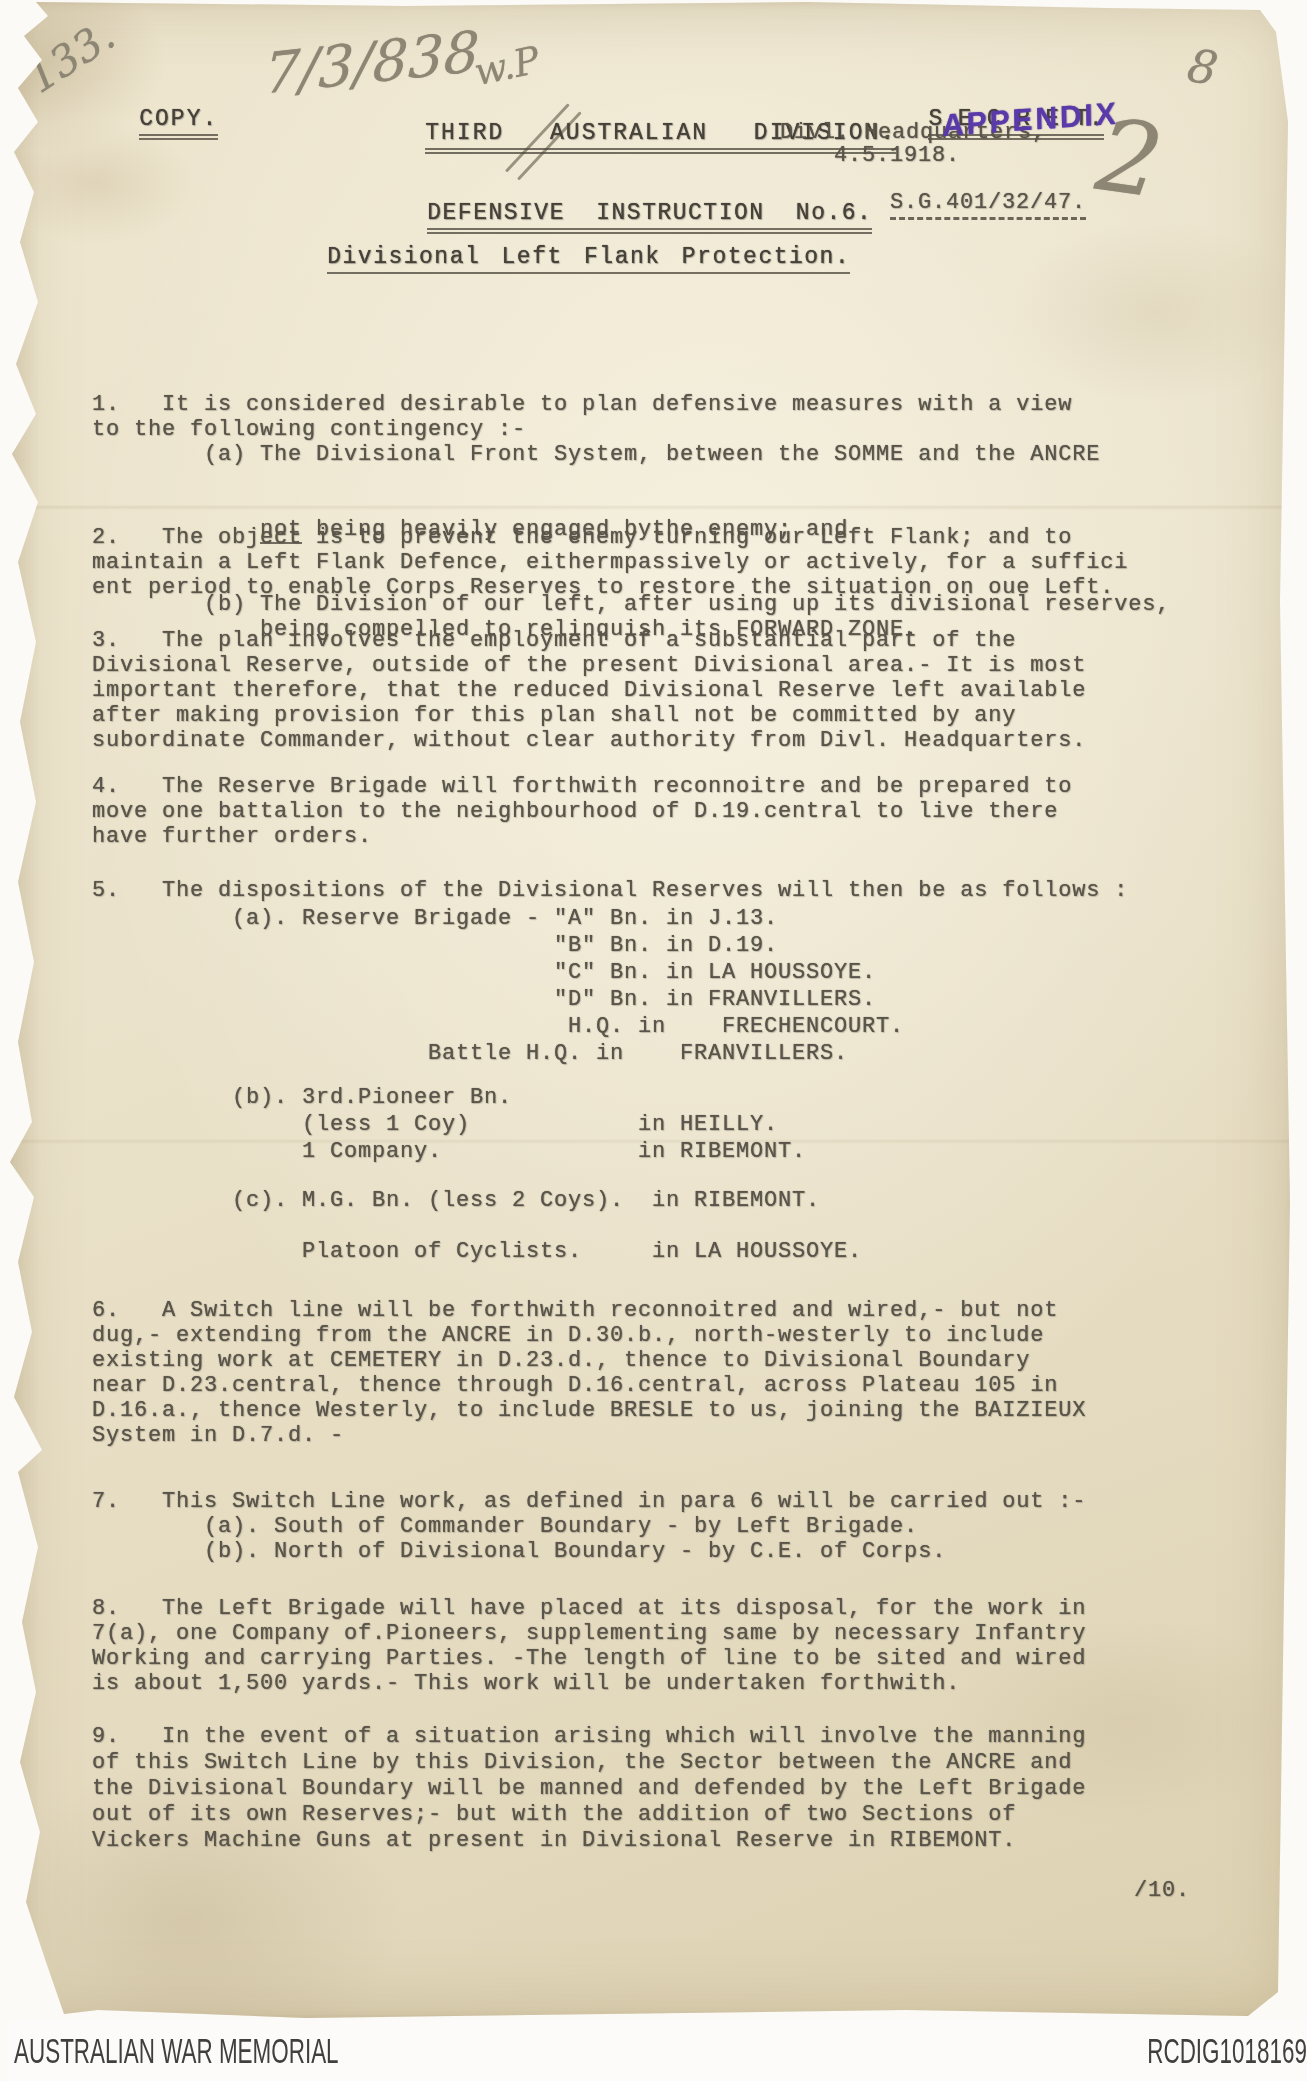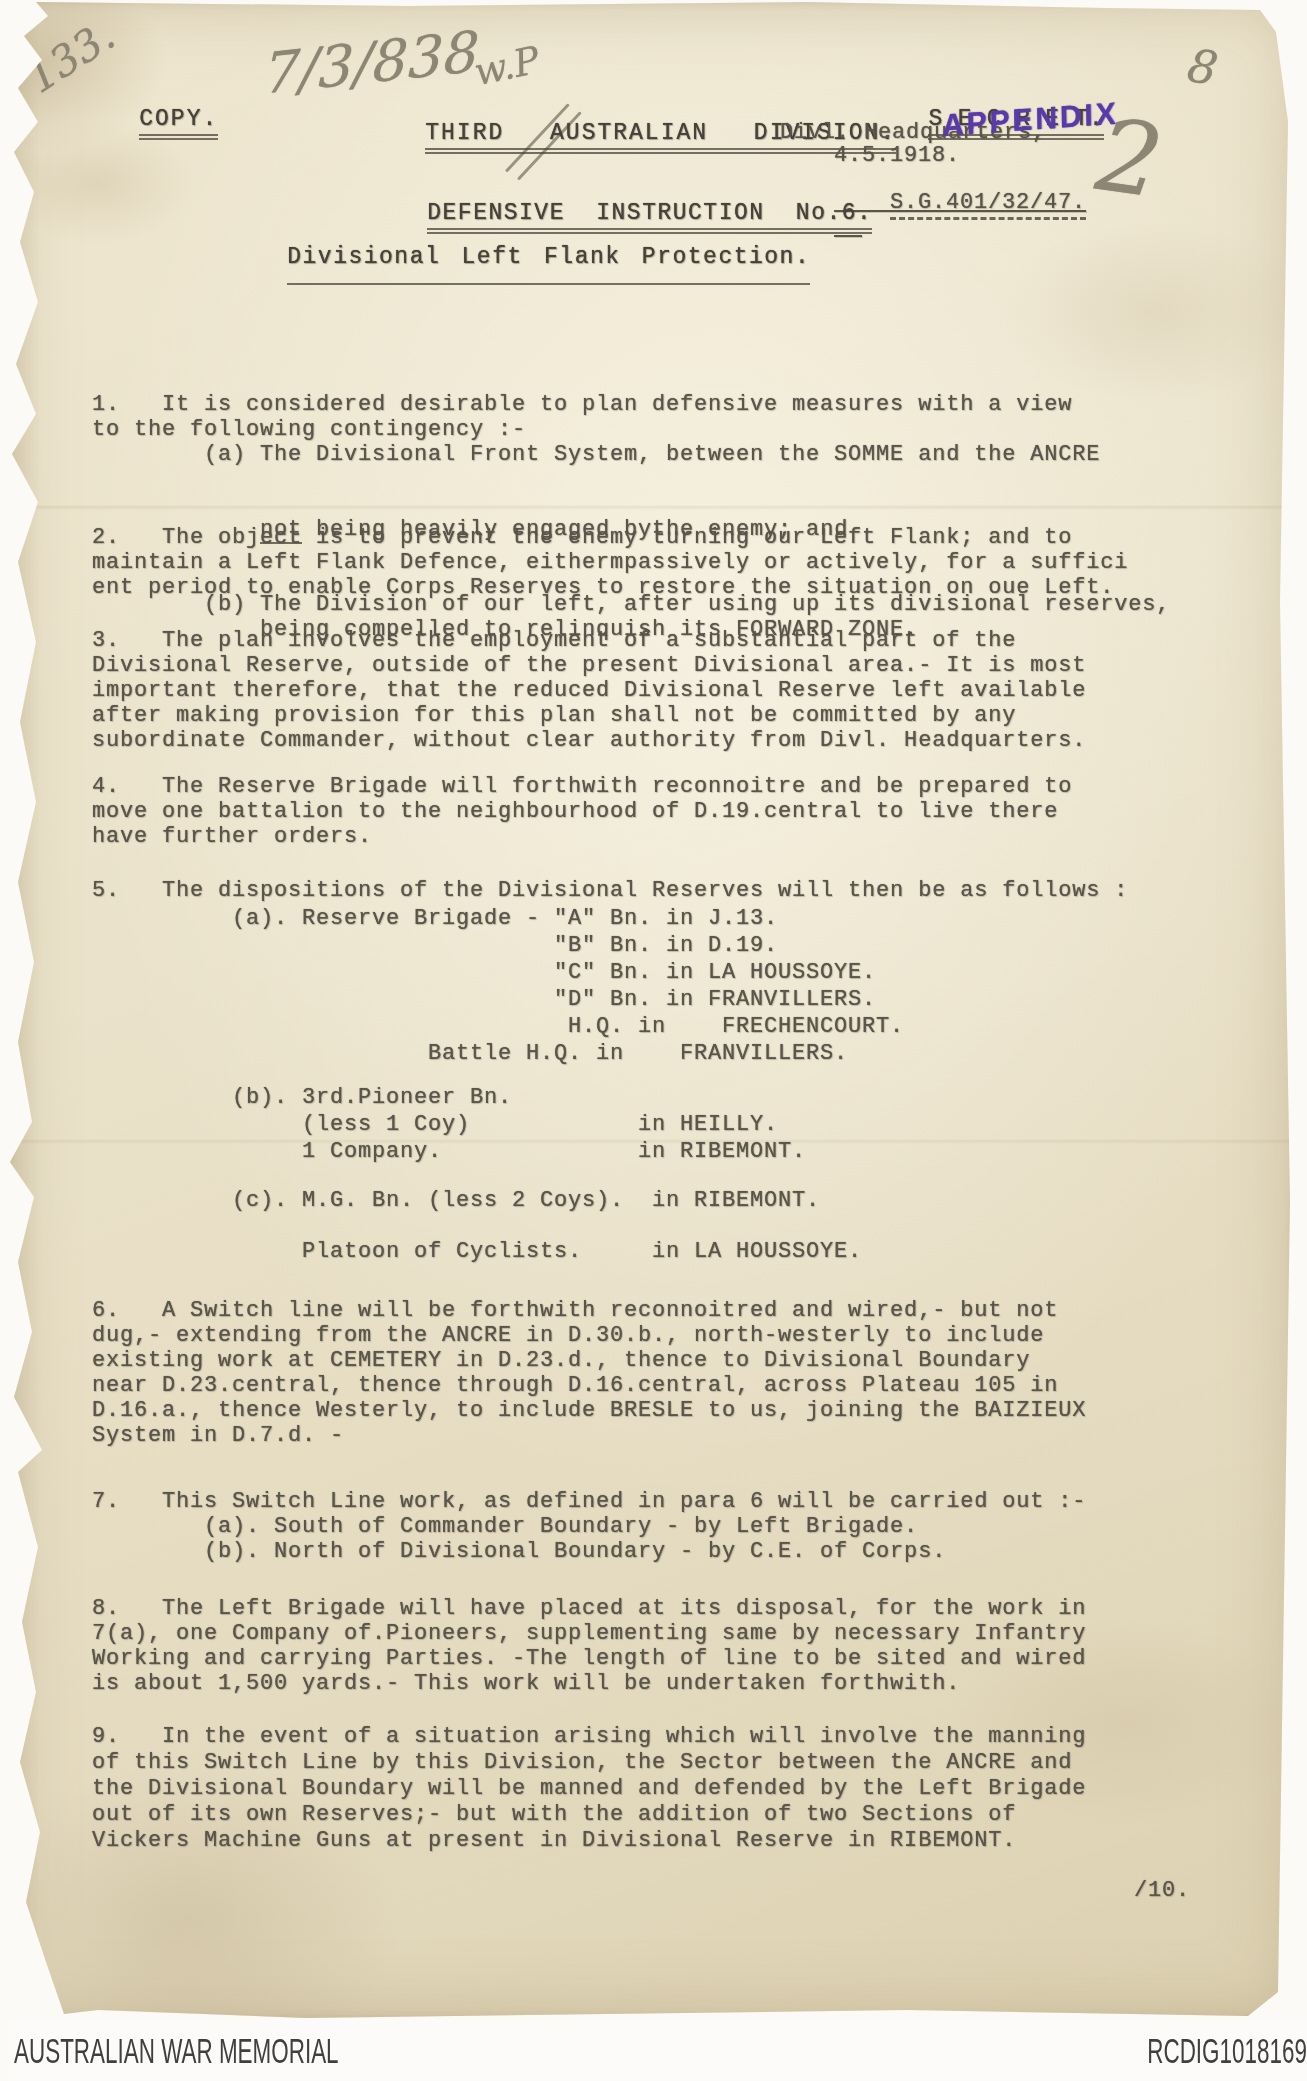--- a/index.html
+++ b/index.html
@@ -29,21 +29,21 @@
       linear-gradient(to bottom, transparent 1137px, rgba(130,110,70,0.10) 1139px, transparent 1142px);
   }
   
   .tw{
     position:absolute;font-family:"Liberation Mono","DejaVu Sans Mono",monospace;
     font-size:22px;line-height:25px;letter-spacing:0.8px;white-space:pre;
     color:#5a554b;
     text-shadow:0 0 1px rgba(82,76,64,0.85), 1px 1px 1px rgba(82,76,64,0.25);
   }
   .tw-head{color:#46423a;text-shadow:0 0 1px rgba(60,56,48,0.95), 1px 1px 1px rgba(60,56,48,0.35);font-size:23px;}
-  .ul{border-bottom:2px solid rgba(74,69,58,0.75);padding-bottom:13px;}
+  .ul{border-bottom:2px solid rgba(74,69,58,0.75);padding-bottom:2px;margin-left:40px;}
   .ul2{border-bottom:6px double rgba(74,69,58,0.75);padding-bottom:2px;}
   .uld{border-bottom:3px dashed rgba(74,69,58,0.8);padding-bottom:2px;}
   .u{border-bottom:2px solid rgba(90,85,75,0.85);}
   .para{position:absolute;left:86px;}
   .lh27 .tl{line-height:27px;}
   .lh26 .tl{line-height:26px;}
   
   .hw{
     position:absolute;font-family:"DejaVu Serif",serif;font-style:italic;
     color:#8d8674;text-shadow:0 0 1px rgba(130,122,100,0.6);
@@ -87,21 +87,21 @@
   </div>
   <div class="tw tw-head" style="left:236px;top:94px;word-spacing:30px;letter-spacing:2px;">
     <span class="ul2">THIRD AUSTRALIAN DIVISION.</span>
   </div>
   <div class="tw tw-head" style="left:864px;top:80px;">
     <span class="ul2">S E C R E T.</span>
   </div>
   <div class="stamp" style="left:936px;top:106px;">APPENDIX</div>
   <div class="tw" style="left:774px;top:118px;">Divl. Headquarters,</div>
   <div class="tw" style="left:828px;top:141px;">4.5.1918.</div>
-  <div class="tw" style="left:828px;top:163px;text-decoration:underline;">
+  <div class="tw" style="left:828px;top:163px;">
     <span class="uld">S.G.401/32/47.</span>
   </div>
 
   <div class="tw tw-head" style="left:296px;top:174px;word-spacing:16px;letter-spacing:1.5px;">
     <span class="ul2">DEFENSIVE INSTRUCTION No.6.</span>
   </div>
   <div class="tw tw-head" style="left:196px;top:218px;word-spacing:6px;letter-spacing:1.5px;">
     <span class="ul">Divisional Left Flank Protection.</span>
   </div>
 

